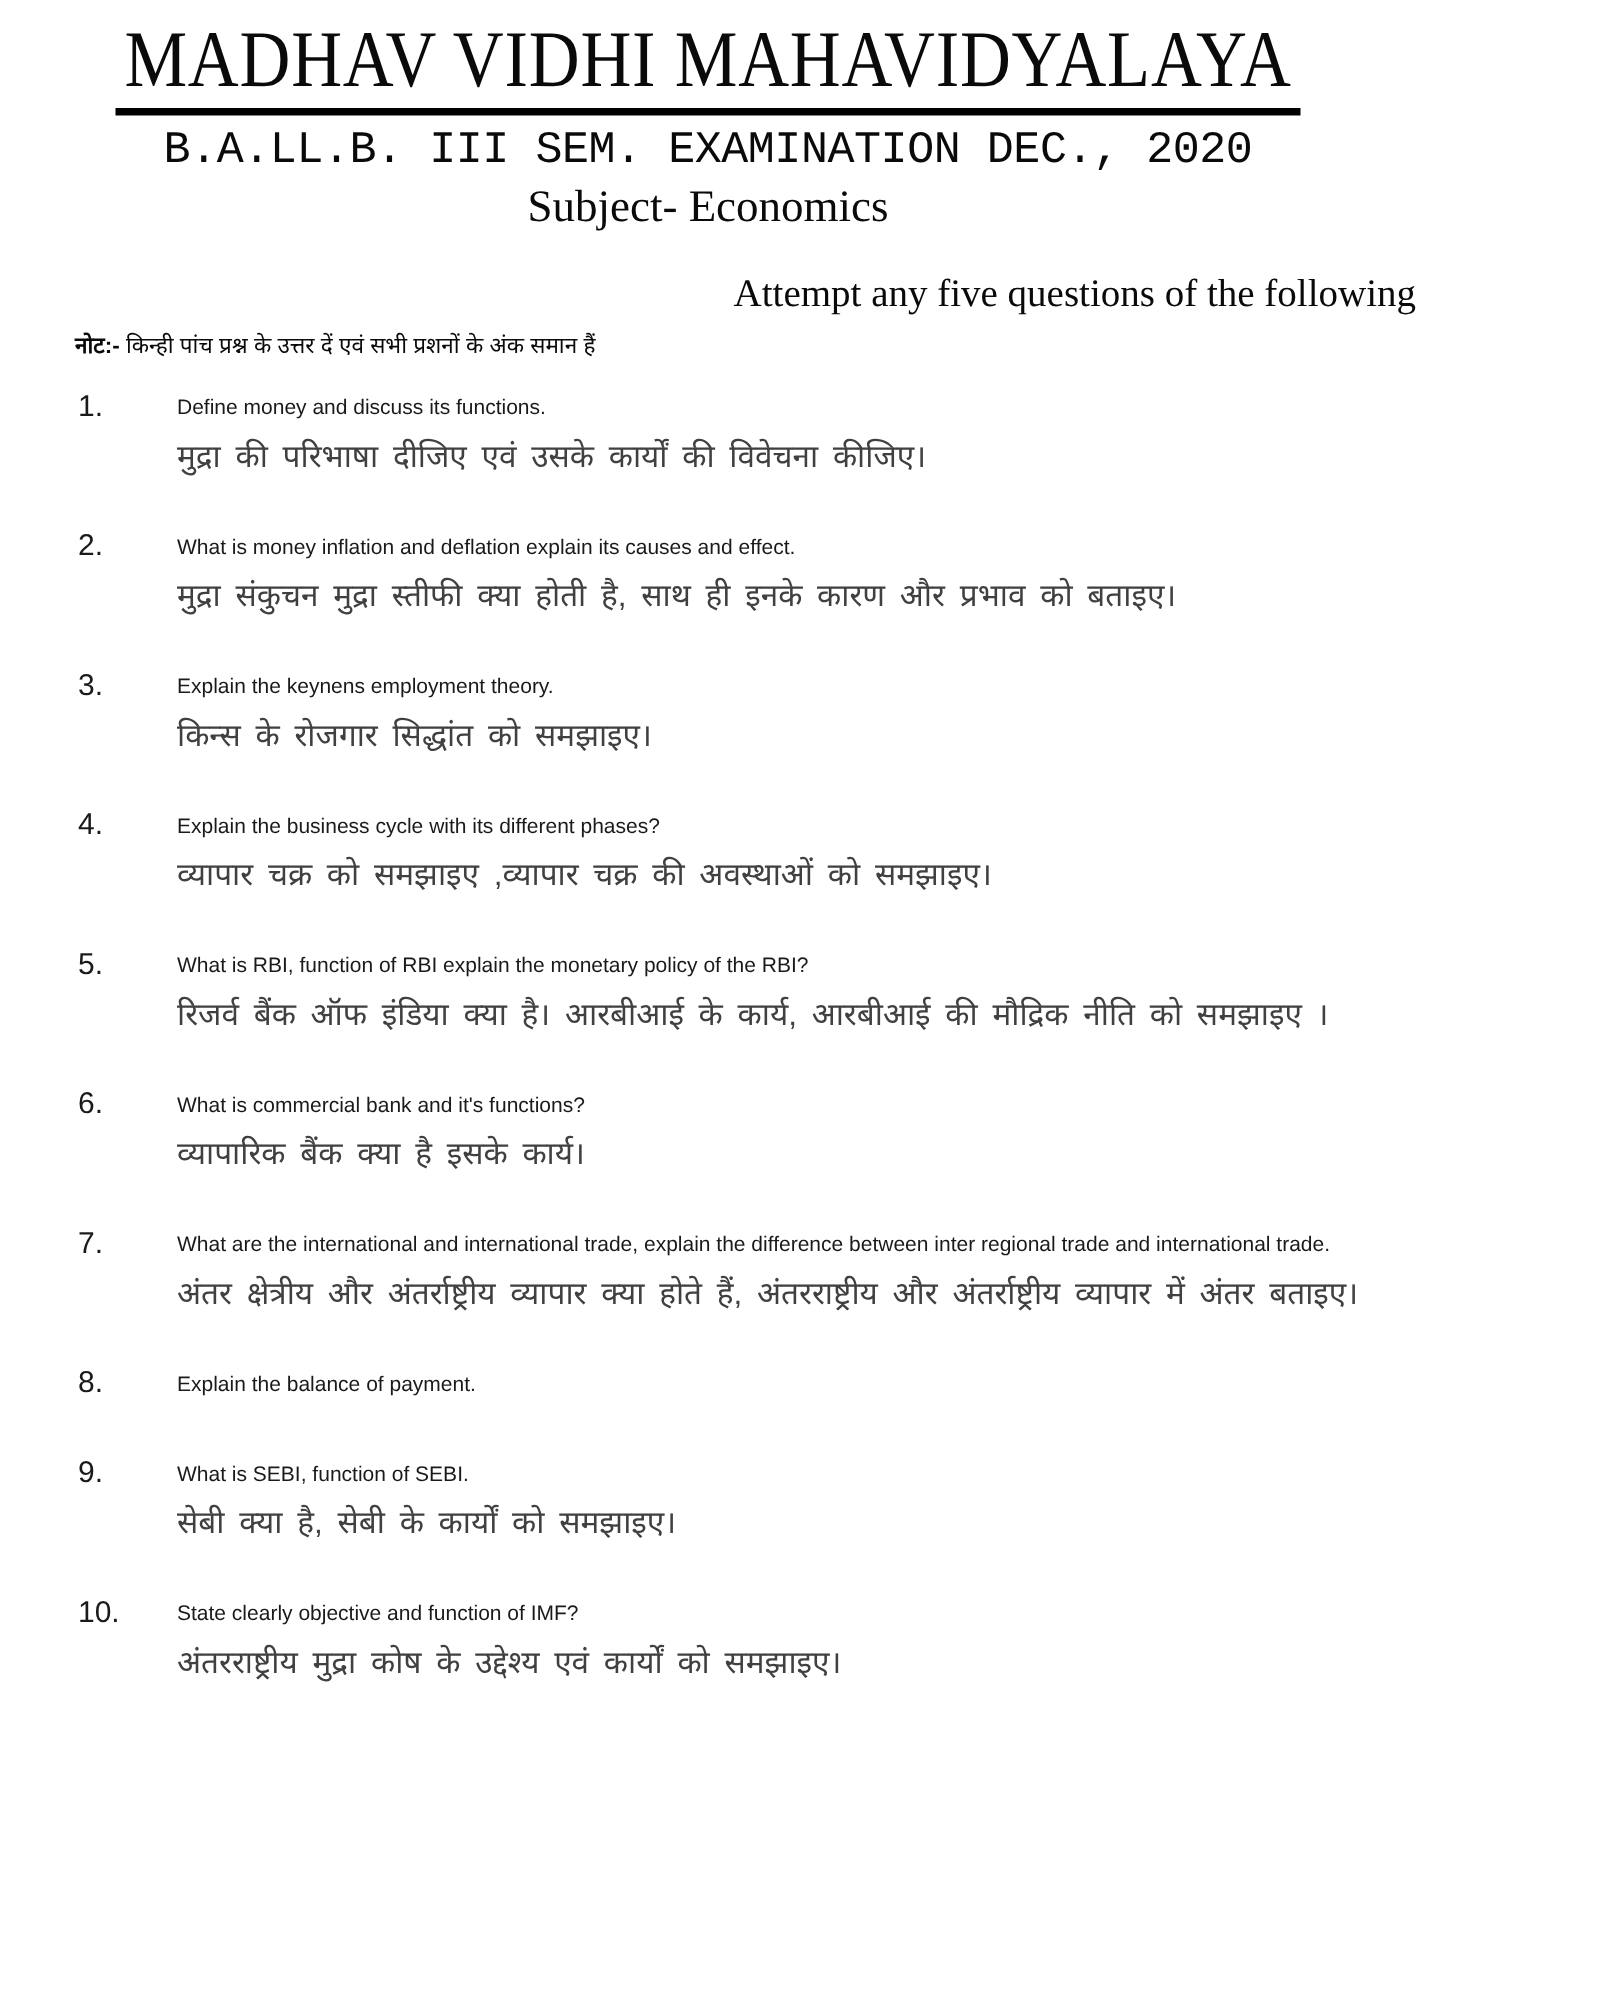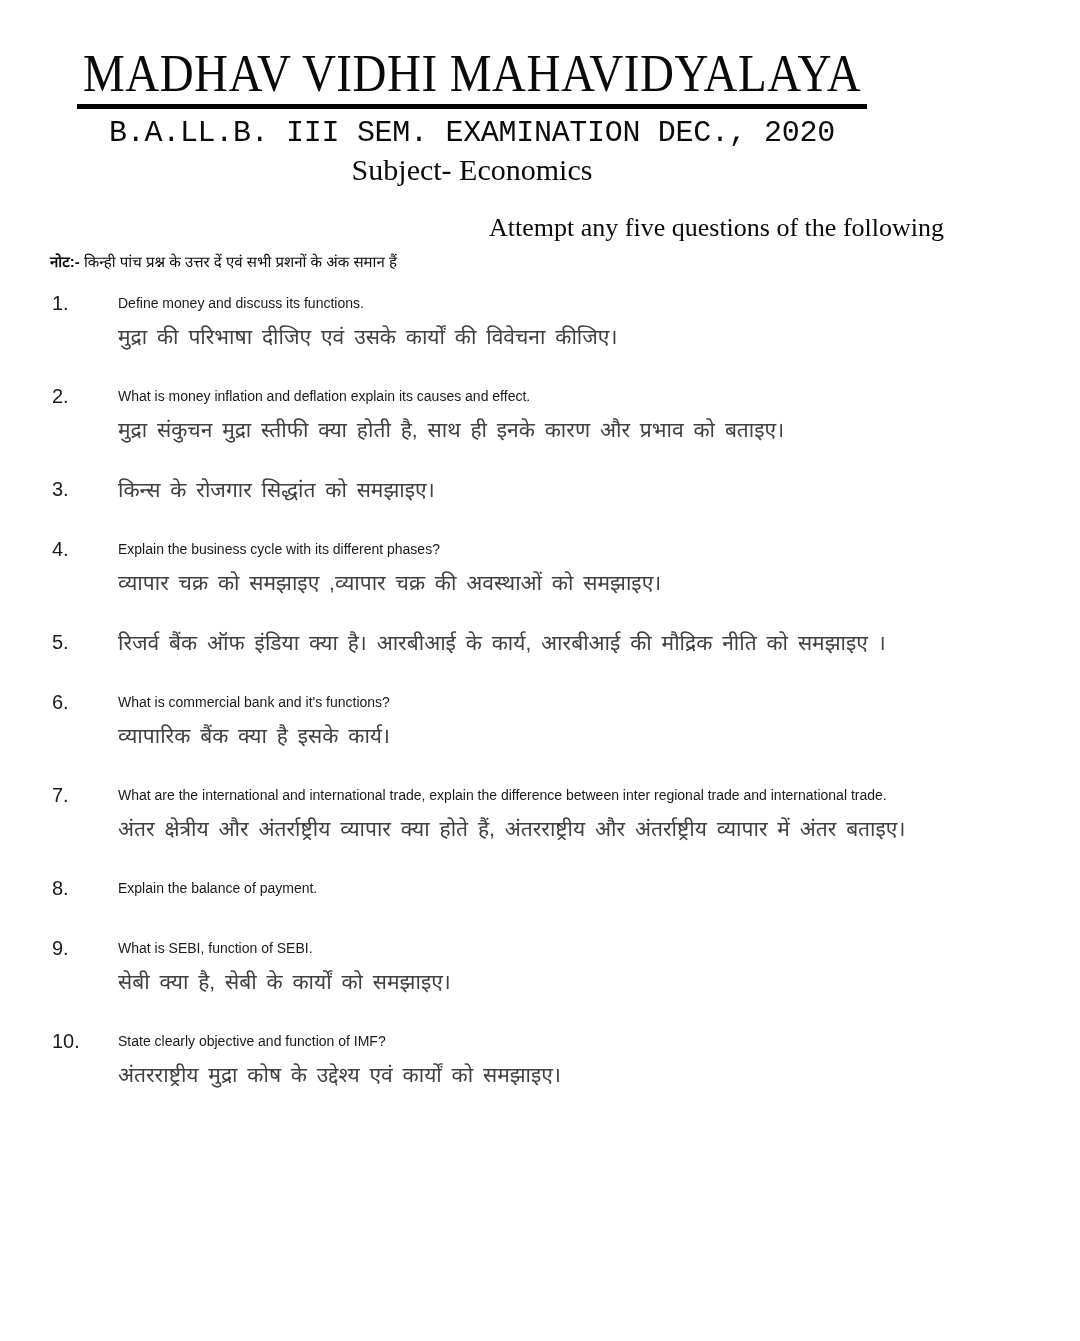--- a/index.html
+++ b/index.html
@@ -6,21 +6,21 @@
   html, body { background: #ffffff; }
   body {
     width: 1080px;
     font-family: "Liberation Sans", sans-serif;
     color: #000;
   }
   .page {
     width: 944px;
     min-height: 1341px;
     background: #ffffff;
-    padding-top: 52px;
+    padding-top: 20px;
     position: relative;
   }
   .header { text-align: center; }
   .title-wrap {
     display: inline-block;
     border-bottom: 5px solid #000;
     padding: 0 6px 3px 6px;
     line-height: 1.05;
   }
   .title-text {
@@ -127,35 +127,37 @@
     <div class="q-num">2.</div>
     <div class="q-body">
       <div class="q-en">What is money inflation and deflation explain its causes and effect.</div>
       <div class="q-hi">मुद्रा संकुचन मुद्रा स्तीफी क्या होती है, साथ ही इनके कारण और प्रभाव को बताइए।</div>
     </div>
   </div>
 
   <div class="question">
     <div class="q-num">3.</div>
     <div class="q-body">
+      <div class="q-en">Explain the keynens employment theory.</div>
       <div class="q-hi">किन्स के रोजगार सिद्धांत को समझाइए।</div>
     </div>
   </div>
 
   <div class="question">
     <div class="q-num">4.</div>
     <div class="q-body">
       <div class="q-en">Explain the business cycle with its different phases?</div>
       <div class="q-hi">व्यापार चक्र को समझाइए ,व्यापार चक्र की अवस्थाओं को समझाइए।</div>
     </div>
   </div>
 
   <div class="question">
     <div class="q-num">5.</div>
     <div class="q-body">
+      <div class="q-en">What is RBI, function of RBI explain the monetary policy of the RBI?</div>
       <div class="q-hi">रिजर्व बैंक ऑफ इंडिया क्या है। आरबीआई के कार्य, आरबीआई की मौद्रिक नीति को समझाइए ।</div>
     </div>
   </div>
 
   <div class="question">
     <div class="q-num">6.</div>
     <div class="q-body">
       <div class="q-en">What is commercial bank and it's functions?</div>
       <div class="q-hi">व्यापारिक बैंक क्या है इसके कार्य।</div>
     </div>

